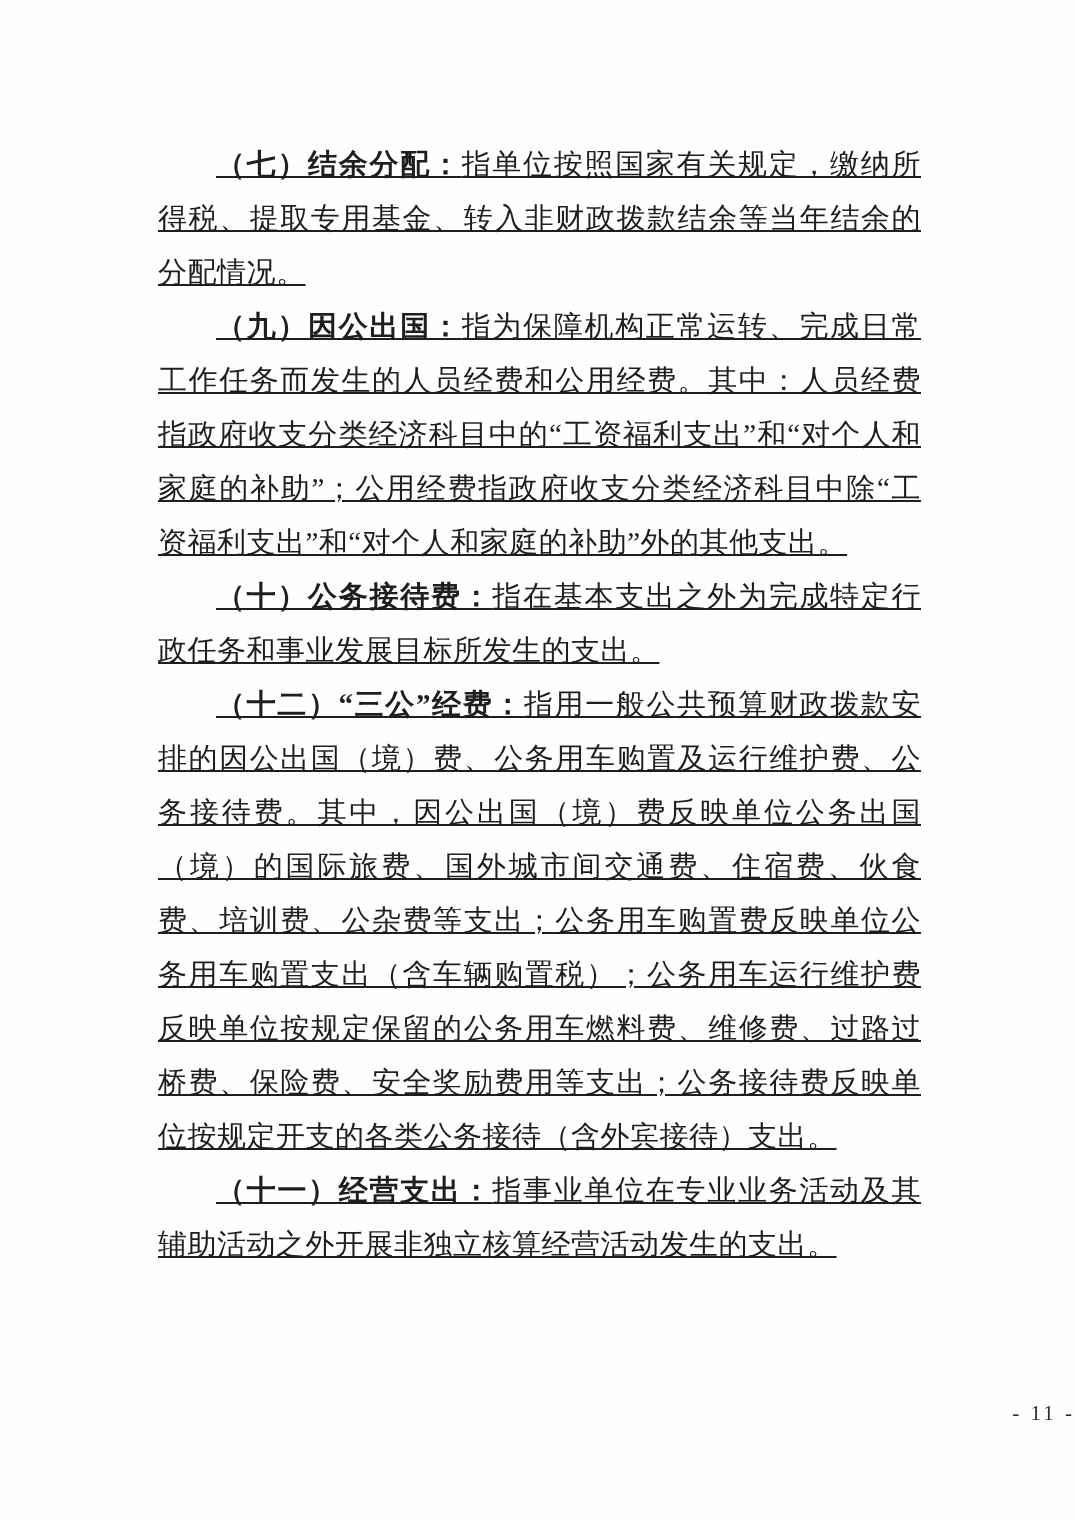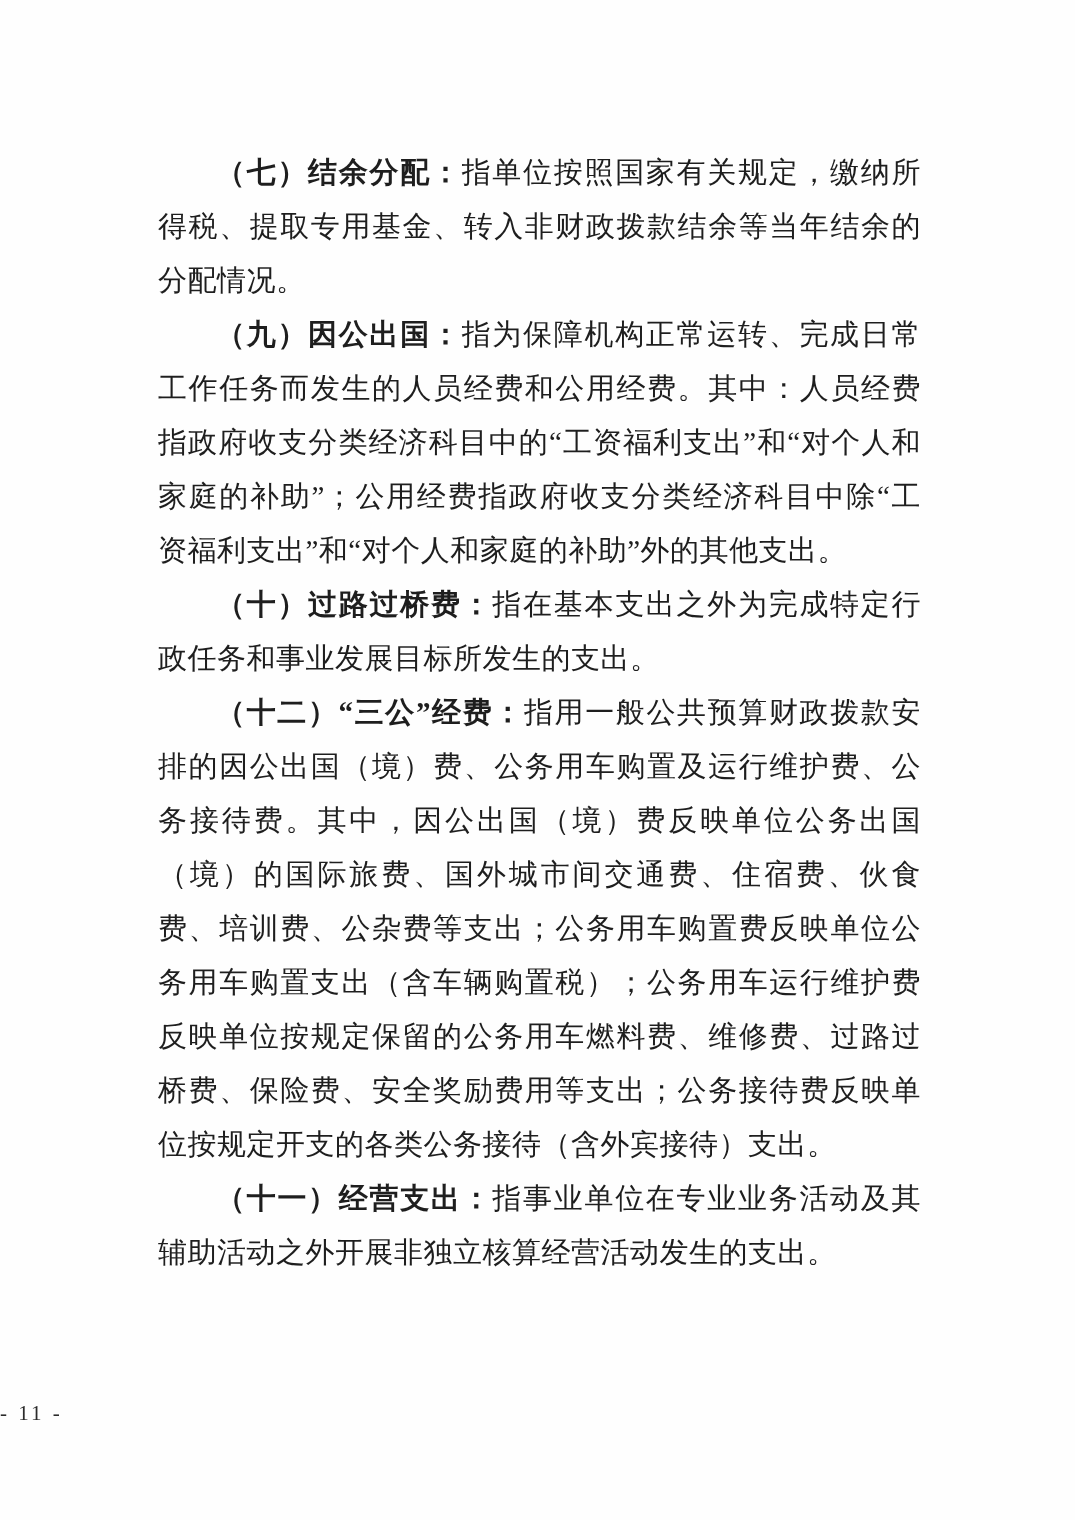--- a/index.html
+++ b/index.html
@@ -11,58 +11,59 @@
     position: relative;
     width: 1075px;
     height: 1520px;
     background: #fefefe;
     overflow: hidden;
     font-family: "Liberation Serif", "DejaVu Serif", serif;
   }
   .body-text {
     position: absolute;
     left: 158px;
-    top: 145px;
+    top: 137px;
     width: 763px;
     font-size: 29px;
     line-height: 54px;
     color: #1e1e1e;
     text-align: justify;
     text-justify: inter-ideograph;
     letter-spacing: 0.5px;
+    text-decoration: underline;
   }
   .para {
     margin: 0;
     text-indent: 2em;
   }
   .para .head {
     font-weight: 700;
   }
   .pageno {
     position: absolute;
     left: 0;
     top: 1401px;
     width: 100%;
-    text-align: left;
+    text-align: right;
     font-size: 21px;
     color: #2b2b2b;
     letter-spacing: 3px;
   }
 </style>
 </head>
 <body>
 
 <div class="page">
   <div class="body-text">
     <p class="para"><span class="head">（七）结余分配：</span><span>指单位按照国家有关规定，缴纳所得税、提取专用基金、转入非财政拨款结余等当年结余的分配情况。</span></p>
 
 
     <p class="para"><span class="head">（九）因公出国：</span><span>指为保障机构正常运转、完成日常工作任务而发生的人员经费和公用经费。其中：人员经费指政府收支分类经济科目中的“工资福利支出”和“对个人和家庭的补助”；公用经费指政府收支分类经济科目中除“工资福利支出”和“对个人和家庭的补助”外的其他支出。</span></p>
 
-    <p class="para"><span class="head">（十）过路过桥费：</span><span>指在基本支出之外为完成特定行政任务和事业发展目标所发生的支出。</span></p>
+    <p class="para"><span class="head">（十）公务接待费：</span><span>指在基本支出之外为完成特定行政任务和事业发展目标所发生的支出。</span></p>
 
     <p class="para"><span class="head">（十二）“三公”经费：</span><span>指用一般公共预算财政拨款安排的因公出国（境）费、公务用车购置及运行维护费、公务接待费。其中，因公出国（境）费反映单位公务出国（境）的国际旅费、国外城市间交通费、住宿费、伙食费、培训费、公杂费等支出；公务用车购置费反映单位公务用车购置支出（含车辆购置税）；公务用车运行维护费反映单位按规定保留的公务用车燃料费、维修费、过路过桥费、保险费、安全奖励费用等支出；公务接待费反映单位按规定开支的各类公务接待（含外宾接待）支出。</span></p>
 
     <p class="para"><span class="head">（十一）经营支出：</span><span>指事业单位在专业业务活动及其辅助活动之外开展非独立核算经营活动发生的支出。</span></p>
   </div>
 
   <div class="pageno">- 11 -</div>
 </div>
 
 </body></html>

